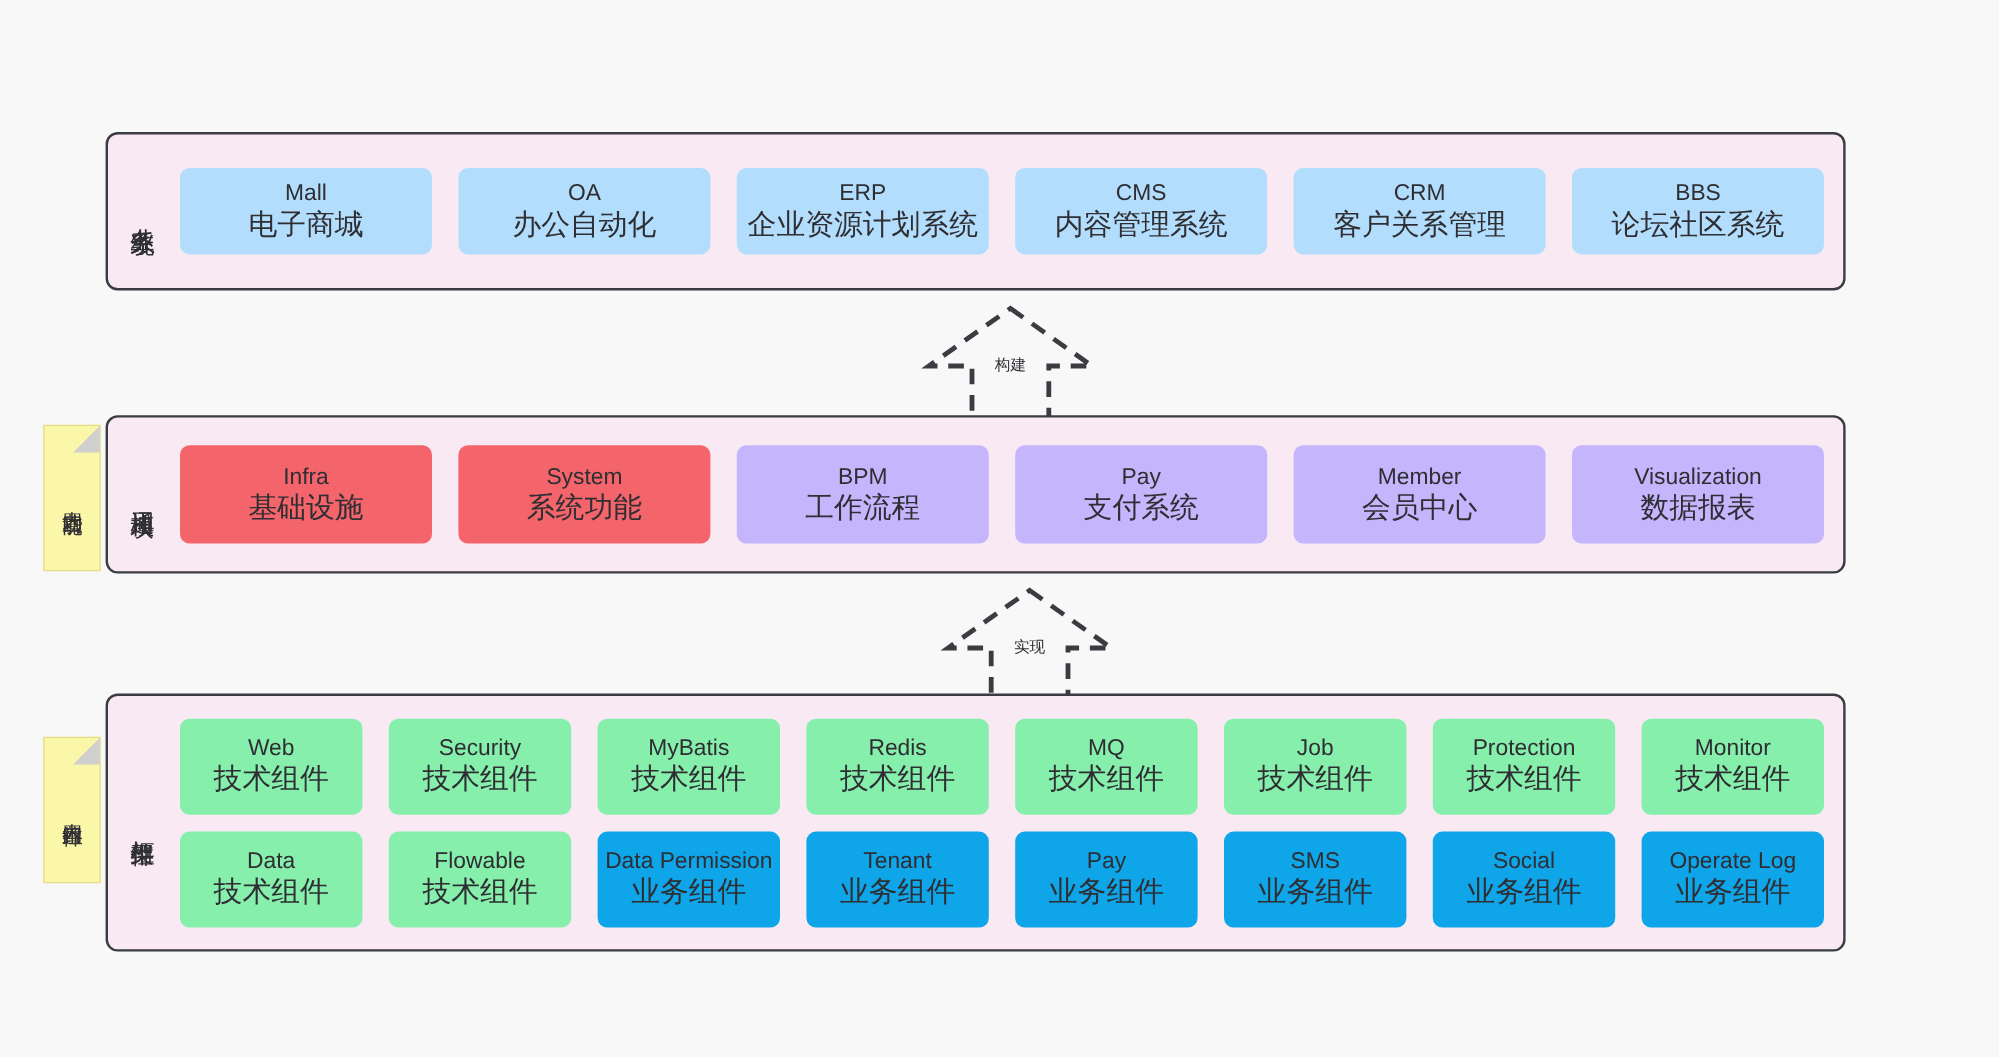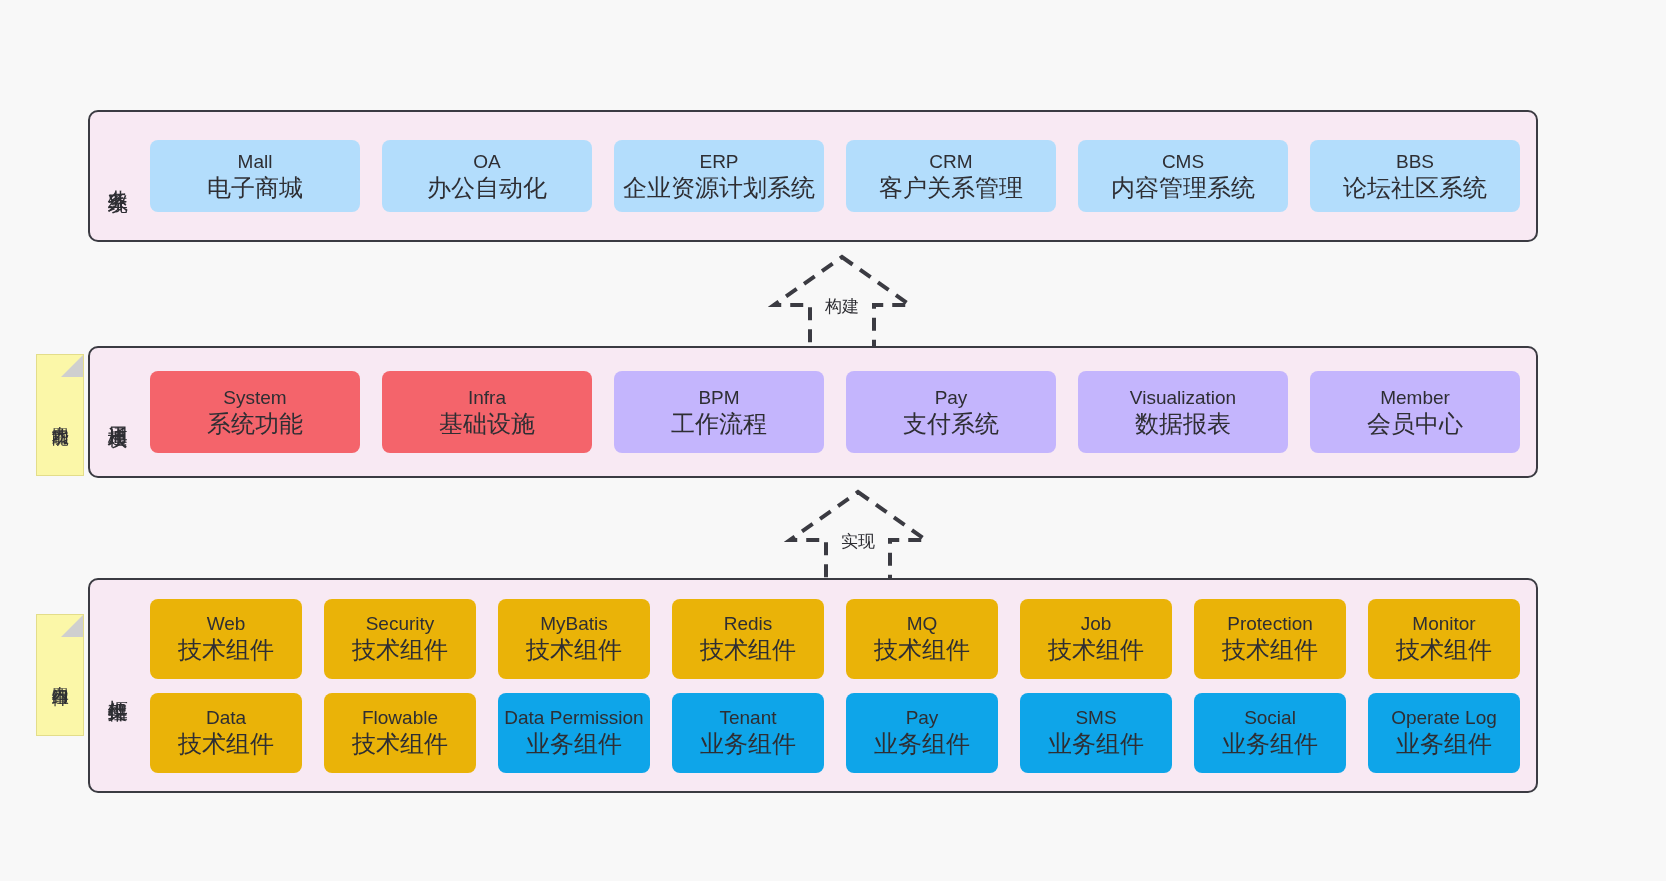--- a/index.html
+++ b/index.html
@@ -65,21 +65,21 @@
     color: #2e2e33;
     line-height: 1.22;
     padding: 16px 6px;
   }
   .cell .en { font-size: 19px; }
   .cell .cn { font-size: 24px; }
 
   .c-blue        { background: #b3ddfc; }
   .c-red         { background: #f4646b; }
   .c-pink        { background: #c4b5fd; }
-  .c-green       { background: #eab308; }
+  .c-green       { background: #86efac; }
   .c-lightgreen  { background: #0ea5e9; }
 
   
   #layer-business { left: 88px; top: 110px; width: 1450px; height: 132px; }
   #layer-business .cell { height: 72px; }
 
   #layer-common   { left: 88px; top: 346px; width: 1450px; height: 132px; }
   #layer-common .cell { height: 82px; }
 
   #layer-framework { left: 88px; top: 578px; width: 1450px; height: 215px; }
@@ -118,21 +118,21 @@
     position: absolute;
     width: 200px;
     height: 104px;
   }
   .connector svg { display: block; overflow: visible; }
   .connector .conn-label {
     position: absolute;
     left: 50%;
     transform: translateX(-50%);
     top: 42px;
-    font-size: 17px;
+    font-size: 13px;
     color: #2e2e33;
     background: transparent;
     white-space: nowrap;
     padding: 0 2px;
   }
   #connector-build  { left: 742px; top: 253px; }
   #connector-impl   { left: 758px; top: 488px; text-align: right; }
 </style>
 </head>
 <body>
@@ -149,26 +149,26 @@
         </div>
         <div class="cell c-blue">
           <div class="en">OA</div>
           <div class="cn">办公自动化</div>
         </div>
         <div class="cell c-blue">
           <div class="en">ERP</div>
           <div class="cn">企业资源计划系统</div>
         </div>
         <div class="cell c-blue">
+          <div class="en">CMS</div>
+          <div class="cn">内容管理系统</div>
+        </div>
+        <div class="cell c-blue">
           <div class="en">CRM</div>
           <div class="cn">客户关系管理</div>
-        </div>
-        <div class="cell c-blue">
-          <div class="en">CMS</div>
-          <div class="cn">内容管理系统</div>
         </div>
         <div class="cell c-blue">
           <div class="en">BBS</div>
           <div class="cn">论坛社区系统</div>
         </div>
       </div>
     </div>
   </div>
 
   <div class="connector" id="connector-build">
@@ -180,42 +180,42 @@
 
   <div class="note" id="note-common">
     <span>内置功能</span>
   </div>
 
   <div class="layer" id="layer-common">
     <div class="layer-title">通用模块</div>
     <div class="layer-body">
       <div class="row">
         <div class="cell c-red">
+          <div class="en">Infra</div>
+          <div class="cn">基础设施</div>
+        </div>
+        <div class="cell c-red">
           <div class="en">System</div>
           <div class="cn">系统功能</div>
-        </div>
-        <div class="cell c-red">
-          <div class="en">Infra</div>
-          <div class="cn">基础设施</div>
         </div>
         <div class="cell c-pink">
           <div class="en">BPM</div>
           <div class="cn">工作流程</div>
         </div>
         <div class="cell c-pink">
           <div class="en">Pay</div>
           <div class="cn">支付系统</div>
         </div>
         <div class="cell c-pink">
+          <div class="en">Member</div>
+          <div class="cn">会员中心</div>
+        </div>
+        <div class="cell c-pink">
           <div class="en">Visualization</div>
           <div class="cn">数据报表</div>
-        </div>
-        <div class="cell c-pink">
-          <div class="en">Member</div>
-          <div class="cn">会员中心</div>
         </div>
       </div>
     </div>
   </div>
 
   <div class="connector" id="connector-impl">
     <svg width="200" height="104" viewBox="0 0 200 104">
       <path d="M100 4 L168 52 L132 52 L132 100 L68 100 L68 52 L32 52 Z" fill="none" stroke="#3b3b42" stroke-width="4" stroke-dasharray="13 9" stroke-linejoin="miter"></path>
     </svg>
     <div class="conn-label">实现</div>

